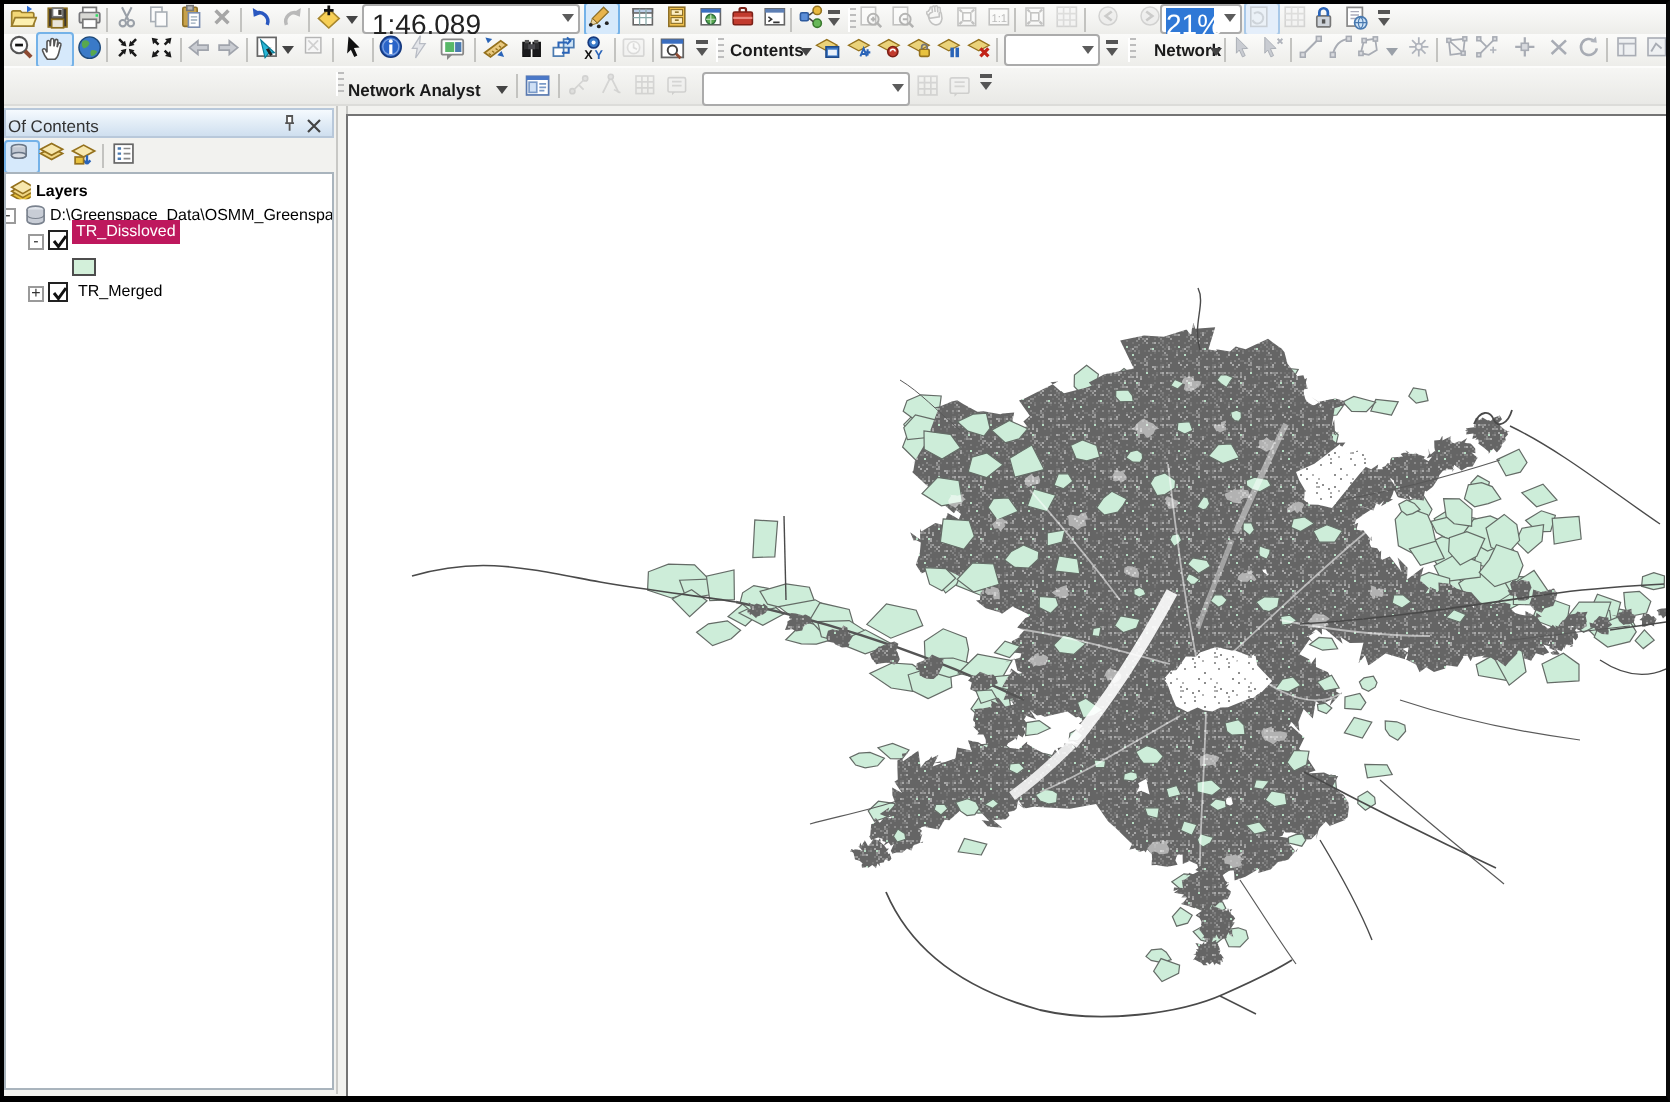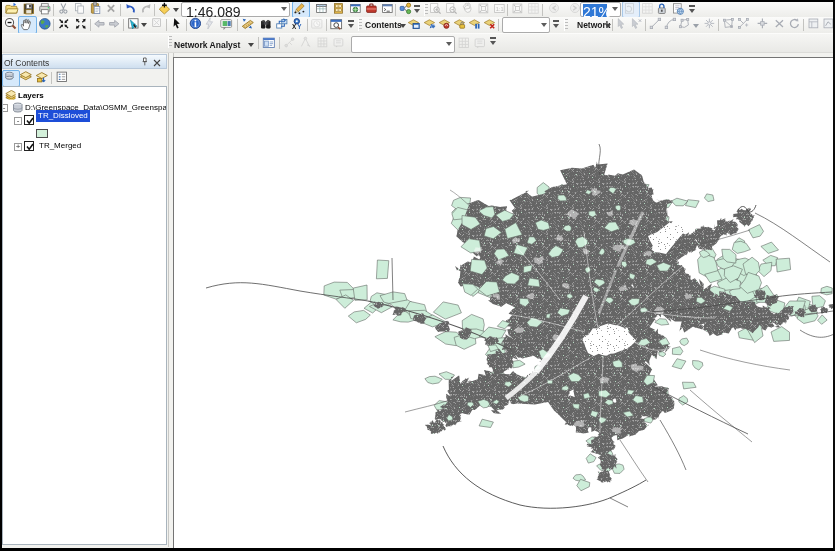--- a/index.html
+++ b/index.html
@@ -537,21 +537,21 @@
           <ellipse cx="8" cy="4.4" rx="5" ry="2" fill="#e2e6ec" stroke="#7a828e"></ellipse>
           <path d="M3 4.4 v6.6 a5 2 0 0 0 10 0 V4.4" fill="#c8cdd6" stroke="#7a828e"></path>
           <path d="M3 7.7 a5 2 0 0 0 10 0" fill="none" stroke="#7a828e" stroke-width="0.7"></path>
         </svg>
         <span style="position:absolute;left:14px;top:1px">D:\Greenspace_Data\OSMM_Greenspa</span>
       </div>
       <div class="exp" style="left:11px;top:30px">-</div>
       <div class="cb" style="left:21px;top:28px"><svg width="10" height="10" viewBox="0 0 10 10" style="">
           <path d="M2 4.5 l2.2 2.8 L8 2" fill="none" stroke="#111" stroke-width="1.5"></path>
         </svg></div>
-      <div class="trow" style="left:33px;top:23px;background:#1d4ed8;color:#fff;padding:0 2px">TR_Dissloved</div>
+      <div class="trow" style="left:33px;top:23px;background:#be185d;color:#fff;padding:0 2px">TR_Dissloved</div>
       <div style="position:absolute;left:33px;top:42px;width:10px;height:7px;background:#d3f0da;border:1px solid #4d4d4d"></div>
       <div class="exp" style="left:11px;top:56px">+</div>
       <div class="cb" style="left:21px;top:54px"><svg width="10" height="10" viewBox="0 0 10 10" style="">
           <path d="M2 4.5 l2.2 2.8 L8 2" fill="none" stroke="#111" stroke-width="1.5"></path>
         </svg></div>
       <div class="trow" style="left:36px;top:53px">TR_Merged</div>
     </div>
 </div>
 <div id="split"></div>
 

